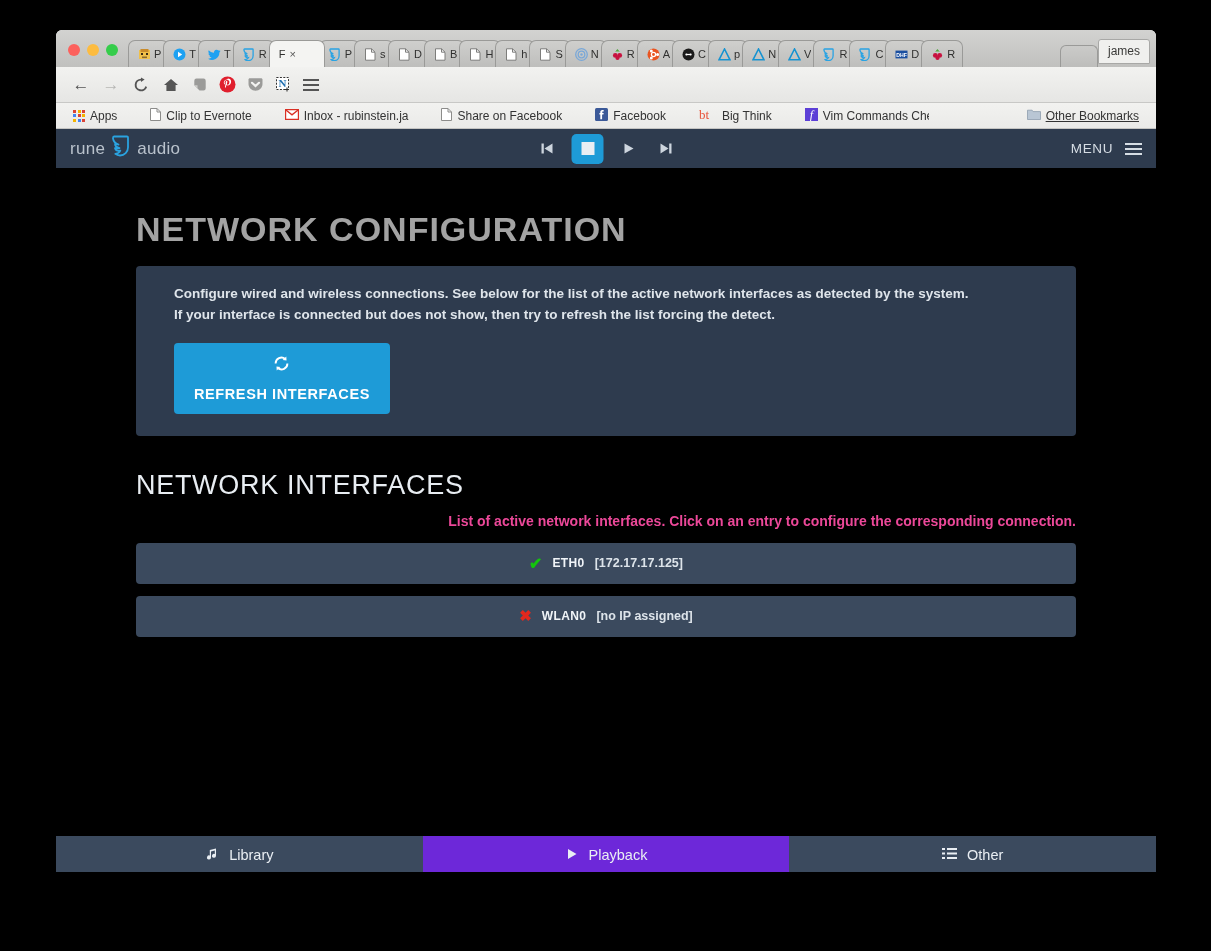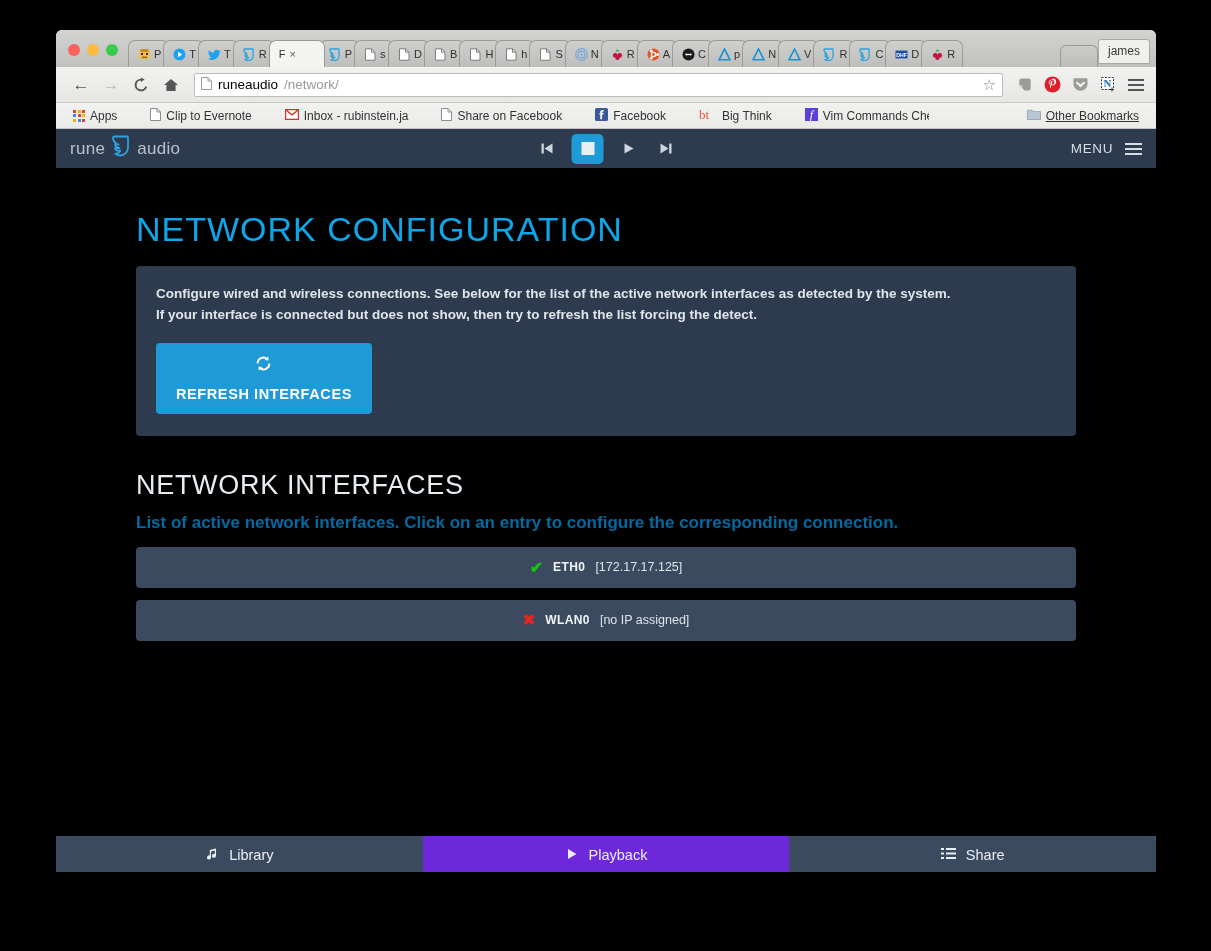--- a/index.html
+++ b/index.html
@@ -139,49 +139,49 @@
   .rune-menu {
     margin-left:auto; display:flex; align-items:center; gap:12px;
     color:#d6dde4; font-size:13.5px; letter-spacing:.6px;
   }
   .burger { display:flex; flex-direction:column; gap:3px; }
   .burger i { display:block; width:17px; height:2px; background:#d6dde4; }
 
   .rune-body { padding: 42px 0 0 0; }
   .container { width: 940px; margin: 0 auto; }
   h1.page-title {
-    font-size: 34px; font-weight: 400; letter-spacing: 1px;
-    color: #0ea5e9; margin-bottom: 17px;
+    font-size: 34px; font-weight: 700; letter-spacing: 1px;
+    color: #a3a3a3; margin-bottom: 17px;
   }
   h2.section-title {
     font-size: 27px; font-weight: 400; letter-spacing: .7px;
     color: #e8edf2; margin: 34px 0 12px 0;
   }
   .panel {
     background:#2e3b4e; border-radius:4px;
-    padding: 18px 20px 22px 20px;
+    padding: 18px 20px 22px 38px;
   }
   .panel p { color:#dfe5eb; font-size:13.5px; font-weight:bold; line-height:1.55; }
   .btn-refresh {
     margin-top: 17px;
     display:inline-flex; align-items:center; gap:11px;
     background:#1e9bd7; color:#fff;
     font-size:14.5px; font-weight:bold; letter-spacing:.6px;
     padding: 12px 20px; border-radius:4px; border:none;flex-direction:column;
   }
-  .section-sub { color:#0369a1; font-size:17px; font-weight:bold; margin-bottom:14px; }
+  .section-sub { color:#ec4899; font-size:14px; font-weight:bold; margin-bottom:14px;text-align:right; }
   .iface {
     background:#3b4a5e; border-radius:4px;
     height:41px; display:flex; align-items:center; justify-content:center;
     gap:10px; margin-bottom:12px;
   }
   .iface .tick { color:#13c50c; font-size:16px; font-weight:bold; }
   .iface .cross { color:#e2281e; font-size:15px; font-weight:bold; }
   .iface .ifname { color:#f0f4f8; font-size:12px; font-weight:bold; letter-spacing:.4px; }
-  .iface .ifaddr { color:#dde4ea; font-size:12.5px; font-weight:normal; }
+  .iface .ifaddr { color:#dde4ea; font-size:12.5px; font-weight:bold; }
 
   
   .rune-bottom {
     position:absolute; left:0; right:0; bottom:0;
     display:flex; height:38px;
   }
   .bnav {
     flex:1; display:flex; align-items:center; justify-content:center; gap:10px;
     color:#e9eef3; font-size:14.5px; background:#3b4a5e;
   }
@@ -374,31 +374,20 @@
     <div class="nav-btn">
       <svg width="16" height="16" viewBox="0 0 16 16">
           <path d="M8 2.6A5.4 5.4 0 1 0 13.2 9.6" stroke="#555" stroke-width="1.9" fill="none"></path>
           <path d="M8 0.4 L8 5 L11.6 2.6 Z" fill="#555"></path>
         </svg>
     </div>
     <div class="nav-btn">
       <svg width="16" height="16" viewBox="0 0 16 16">
           <path d="M8 2 L15 8 L12.6 8 L12.6 14 L3.4 14 L3.4 8 L1 8 Z" fill="#555"></path>
         </svg>
-    </div>
-    <div class="omnibox">
-      <span class="page-ico">
-        <svg width="11" height="13" viewBox="0 0 11 13">
-            <path d="M.5.5h6.5L10.5 4v8.5H.5z" fill="#fff" stroke="#9a9a98"></path>
-            <path d="M7 .5V4h3.5" fill="none" stroke="#9a9a98"></path>
-          </svg>
-      </span>
-      <span>runeaudio</span>
-        <span class="url-path">/network/</span>
-      <span class="star">☆</span>
     </div>
     <div class="ext-icons">
       <div class="ext">
         <svg width="16" height="17" viewBox="0 0 16 17">
             <path d="M4.5 2.5h7a2.2 2.2 0 0 1 2.2 2.2v7.6a2.2 2.2 0 0 1-2.2 2.2h-4L2.3 9.3V4.7A2.2 2.2 0 0 1 4.5 2.5z" fill="#9b9b99"></path>
             <path d="M2.3 9.3h3.2v3.2z" fill="#cfcfcd"></path>
           </svg>
       </div>
       <div class="ext">
         <svg width="17" height="17" viewBox="0 0 17 17">
@@ -592,18 +581,18 @@
         </div>
         <div class="bnav right">
           <span><svg width="15" height="13" viewBox="0 0 15 13">
               <rect x="0" y="1" width="3" height="2" fill="#e9eef3"></rect>
               <rect x="5" y="1" width="10" height="2" fill="#e9eef3"></rect>
               <rect x="0" y="5.5" width="3" height="2" fill="#e9eef3"></rect>
               <rect x="5" y="5.5" width="10" height="2" fill="#e9eef3"></rect>
               <rect x="0" y="10" width="3" height="2" fill="#e9eef3"></rect>
               <rect x="5" y="10" width="10" height="2" fill="#e9eef3"></rect>
             </svg></span>
-          <span>Share</span>
+          <span>Other</span>
         </div>
       </div>
   </div>
 
 </div>
 
 </body></html>

